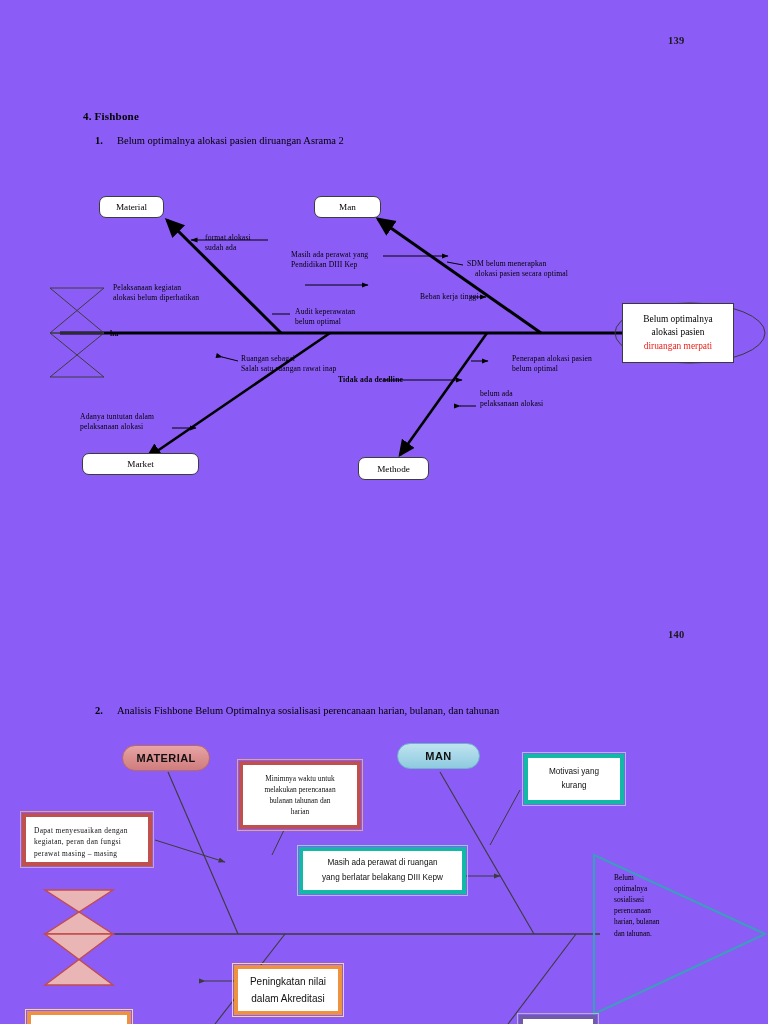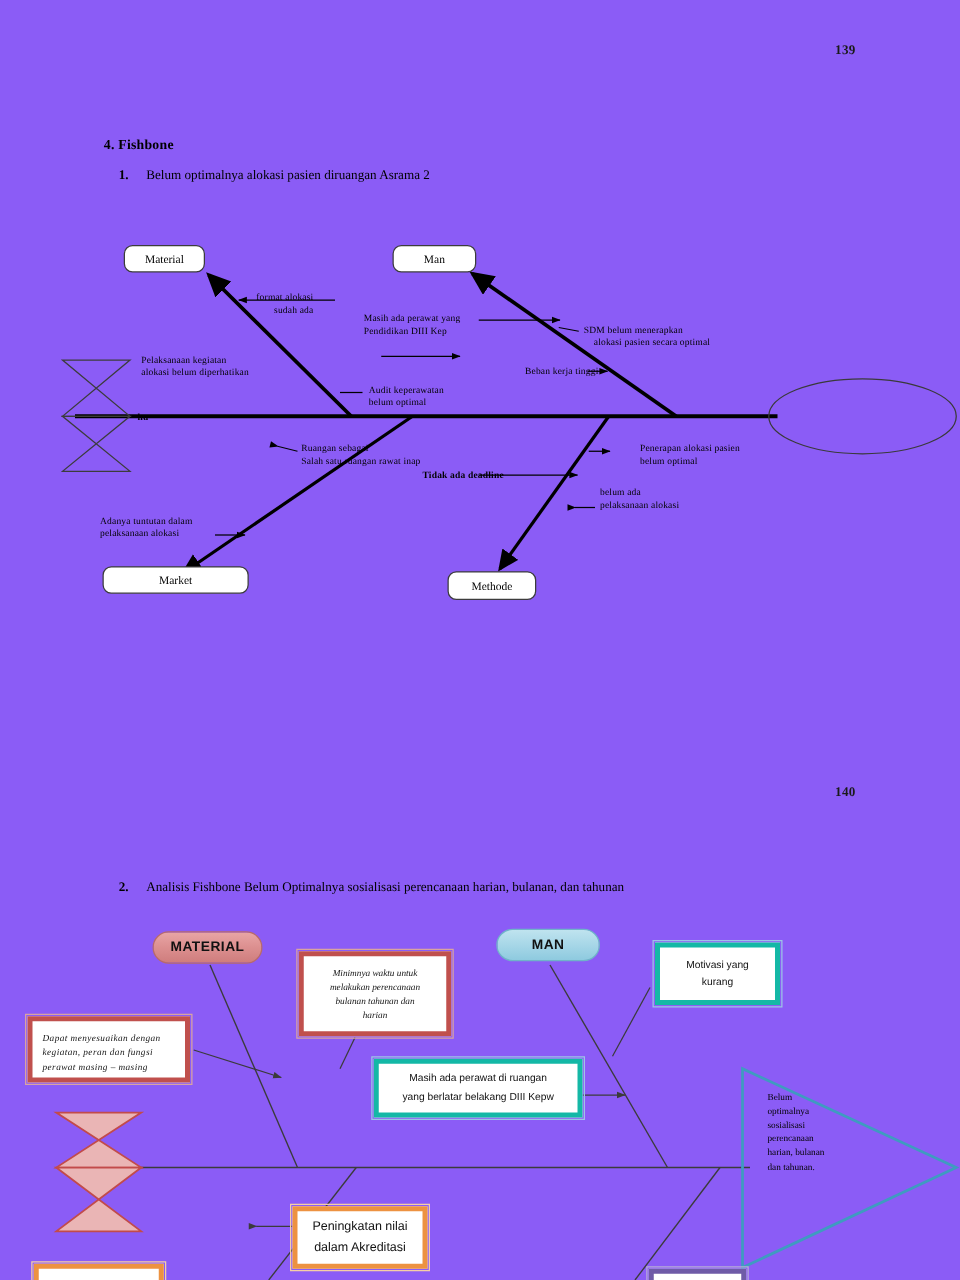--- a/index.html
+++ b/index.html
@@ -62,21 +62,20 @@
     border: 1px solid #6fb3c9;
   }
   .tbox {
     position: absolute; background: #fff; display: flex; flex-direction: column;
     align-items: center; justify-content: center; text-align: center;
     font-family: "Liberation Sans", sans-serif; color: #111;
   }
   .tbox.redser {
     border: 4px solid #c0504d; outline: 1px solid #d9a3a1; outline-offset: 1px;
     font-family: "Liberation Serif", serif;
-    font-style: italic;
   }
   .tbox.blue { border: 4px solid #14b8a6; outline: 1px solid #9dc3e6; outline-offset: 1px; }
   .tbox.orange { border: 4px solid #ed9241; outline: 1px solid #f6cfa5; outline-offset: 1px; }
   .tbox.purple { border: 4px solid #6f5ba7; outline: 1px solid #b7acd6; outline-offset: 1px; }
   .tbox .ln { display: block; line-height: 1.75; white-space: nowrap; }
   .tbox.redser .ln { line-height: 1.5; font-size: 7.4px; }
   .tiny .ln { font-size: 5.4px; letter-spacing: .35px; line-height: 1.55; }
 
   .headtri {
     position: absolute; font-family: "Liberation Serif", serif;
@@ -137,24 +136,29 @@
     <line x1="476" y1="406" x2="460" y2="406" stroke="#000" stroke-width="1" marker-end="url(#thinArrowL)"></line>
 
     <ellipse cx="690" cy="333" rx="75" ry="30" fill="none" stroke="#3a3a3a" stroke-width="1"></ellipse>
   </svg>
 
   <div class="d1box" style="left:99px; top:196px; width:65px; height:22px;">Material</div>
   <div class="d1box" style="left:314px; top:196px; width:67px; height:22px;">Man</div>
   <div class="d1box" style="left:82px; top:453px; width:117px; height:22px;">Market</div>
   <div class="d1box" style="left:358px; top:457px; width:71px; height:23px;">Methode</div>
 
+  <div class="headbox" style="left:622px; top:303px; width:112px; height:60px;">
+    <span>Belum optimalnya</span>
+    <span>alokasi pasien</span>
+    <span class="red">diruangan merpati</span>
+  </div>
 
   <div class="d1lab" style="left:110px; top:329px; font-weight:bold;">hu</div>
 
-  <div class="d1lab" style="left:205px; top:233px; text-align:right;">
+  <div class="d1lab" style="left:205px; top:233px; text-align:left;">
     <div>format alokasi</div>
     <div>sudah ada</div>
   </div>
   <div class="d1lab" style="left:113px; top:283px;">
     <div>Pelaksanaan kegiatan</div>
     <div>alokasi belum diperhatikan</div>
   </div>
   <div class="d1lab" style="left:295px; top:307px;">
     <div>Audit keperawatan</div>
     <div>belum optimal</div>

